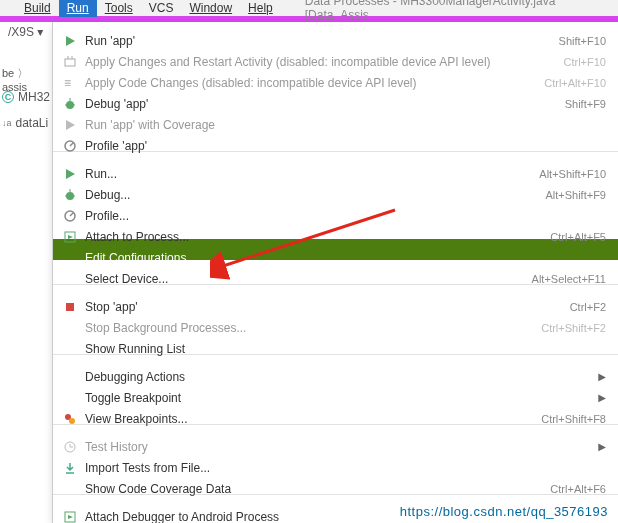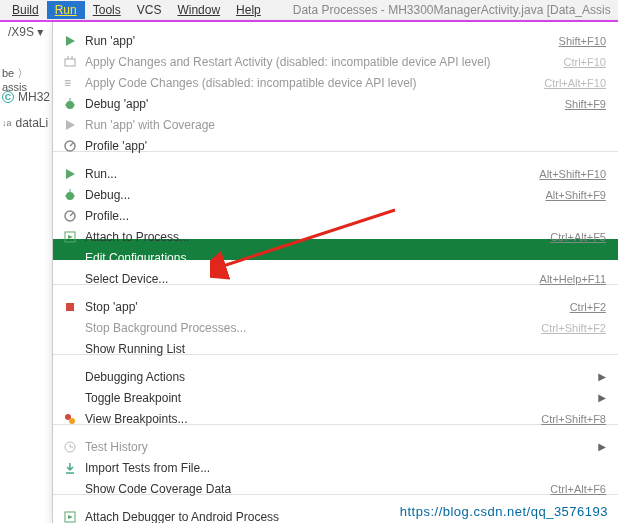--- a/index.html
+++ b/index.html
@@ -1,41 +1,41 @@
 <!DOCTYPE html>
 <html><head>
 <meta charset="utf-8">
 <style>
 * { margin: 0; padding: 0; box-sizing: border-box; font-family: "Segoe UI", Tahoma, sans-serif; font-size: 12px; }
 body { background: #fff; width: 618px; height: 523px; overflow: hidden; position: relative; color: #333; }
-.menubar { display: flex; align-items: center; height: 22px; padding: 0 4px; background: #f2f2f2; border-bottom: 2px solid #d946ef; }
+.menubar { display: flex; align-items: center; height: 22px; padding: 0 16px; background: #f2f2f2; border-bottom: 6px solid #d946ef; }
 .menubar .menu { padding: 2px 8px; cursor: default; }
-.menubar .menu.active { background: #2675cc; color: #fde047; }
+.menubar .menu.active { background: #2675cc; color: #ffffff; }
 .menubar .title { margin-left: 24px; color: #888; }
 .underline { text-decoration: underline; }
 .leftcol { position: absolute; left: 0; top: 22px; width: 52px; background: #fff; }
 .leftcol .row { display: flex; align-items: center; height: 20px; padding-left: 8px; color: #555; }
 .leftcol .crumb { position: absolute; left: 2px; top: 44px; font-size: 11px; color: #555; }
 .leftcol .file { position: absolute; left: 2px; top: 68px; font-size: 11px; color: #555; display: flex; align-items: center; gap: 4px; }
 .leftcol .file .c-icon { width: 12px; height: 12px; border: 1px solid #3a9; border-radius: 50%; display: inline-flex; align-items: center; justify-content: center; font-size: 9px; color: #3a9; font-weight: bold; }
 .leftcol .structure { position: absolute; left: 2px; top: 94px; font-size: 11px; color: #555; display: flex; align-items: center; gap: 4px; }
 .leftcol .arrow-down { font-size: 9px; color: #777; }
 .gutter { position: absolute; left: 0; top: 140px; width: 50px; margin-left: 40px; }
 .gutter .ln { height: 24px; line-height: 24px; text-align: right; padding-right: 10px; color: #aaa; font-size: 11px; position: relative; }
 .gutter .ln .mark { position: absolute; right: -4px; top: 6px; width: 10px; height: 10px; }
 .gutter .ln .mark.up::after { content:""; position:absolute; left:3px; top:-3px; border-left:2px solid #c66; border-top:2px solid #c66; width:4px; height:4px; transform:rotate(45deg); }
 .gutter .ln .mark.up .stem { position:absolute; left:4.5px; top:-2px; width:1.5px; height:8px; background:#c66; }
 .gutter .ln .sep { position:absolute; right:-7px; top:3px; width:1px; height:16px; background:#ccc; }
 .menu-panel { position: absolute; left: 52px; top: 22px; right: 0; bottom: 0; background: #fff; border-left: 1px solid #ccc; box-shadow: 2px 4px 10px rgba(0,0,0,0.2); }
 .menu-item { display: flex; align-items: center; height: 21px; padding: 16px 12px 0 8px; cursor: default; }
 .menu-item.disabled { color: #999; }
-.menu-item.selected { background: #15803d; color: #fff; align-items: center; }
+.menu-item.selected { background: #4d7c0f; color: #fff; align-items: center; }
 .menu-item .icon { width: 18px; display: inline-flex; align-items: center; justify-content: center; margin-right: 6px; }
 .menu-item .label { flex: 1; white-space: nowrap; }
-.menu-item .shortcut { color: #888; font-size: 11px; margin-left: 20px; text-decoration: underline; }
+.menu-item .shortcut { color: #888; font-size: 11px; margin-left: 20px; }
 .menu-item.disabled .shortcut { color: #bbb; }
 .menu-item .submenu-arrow { margin-left: 8px; color: #666; font-size: 10px; }
 .sep { height: 1px; background: #e2e2e2; margin: 3px 0; }
 .icon svg { width: 14px; height: 14px; display: block; }
 .red-arrow { position: absolute; pointer-events: none; z-index: 50; }
 .watermark { position: absolute; right: 10px; bottom: 4px; font-size: 13px; color: #0369a1; letter-spacing: 0.5px; z-index: 60; }
 </style>
 </head>
 <body>
 
@@ -183,21 +183,21 @@
       <span class="label">Attach to Process...</span>
       <span class="shortcut">Ctrl+Alt+F5</span>
     </div>
     <div class="menu-item selected">
       <span class="icon"></span>
       <span class="label">Edit Configurations...</span>
     </div>
     <div class="menu-item">
       <span class="icon"></span>
       <span class="label">Select Device...</span>
-      <span class="shortcut">Alt+Help+F11</span>
+      <span class="shortcut">Alt+Select+F11</span>
     </div>
     <div class="sep"></div>
     <div class="menu-item">
       <span class="icon">
         <svg viewBox="0 0 14 14">
           <rect x="3" y="3" width="8" height="8" fill="#d4483f"></rect>
         </svg>
       </span>
       <span class="label">Stop 'app'</span>
       <span class="shortcut">Ctrl+F2</span>

